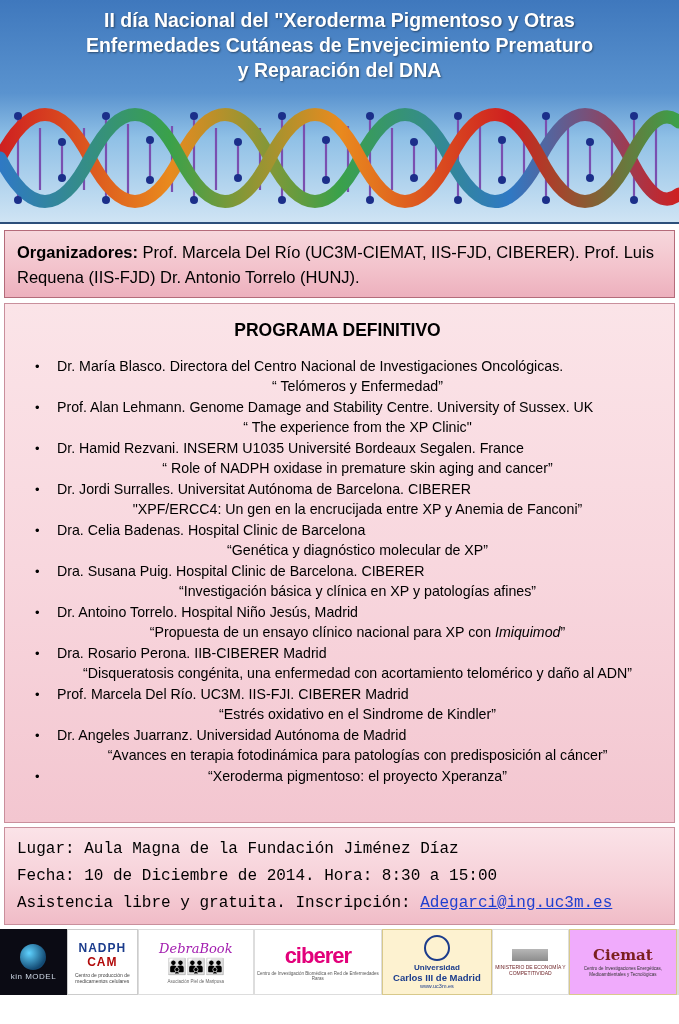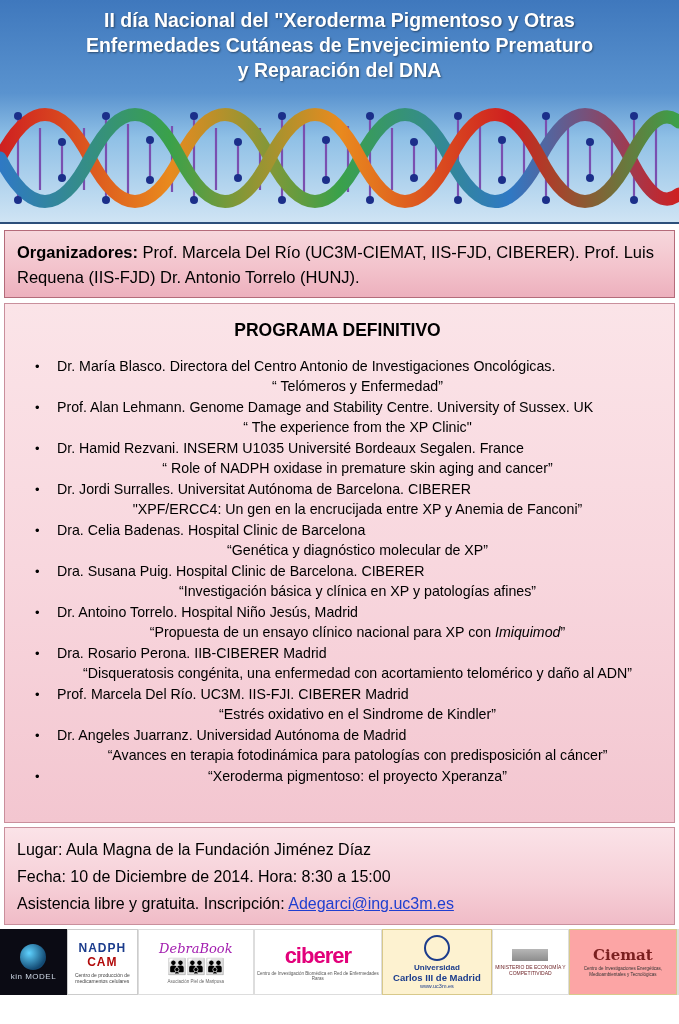--- a/index.html
+++ b/index.html
@@ -112,20 +112,21 @@
   .venue {
     margin: 4px 4px 0 4px;
     border: 1px solid #c98f9c;
     background: linear-gradient(to bottom, #fbe3e8 0%, #f6cfd7 60%, #f0bcc7 100%);
     padding: 8px 12px 8px 12px;
     font-size: 16px;
     line-height: 27px;
     color: #000;
     height: 98px;
     box-sizing: border-box;
+    font-family: Liberation Mono, monospace;
   }
   .venue a {
     color: #1f3fd0;
     text-decoration: underline;
   }
 
   
   .logos {
     margin: 4px 0 0 0;
     height: 66px;
@@ -214,21 +215,21 @@
     width: 78px;
     background: #ffffff;
     border: 1px solid #dddddd;
     flex-direction: column;
     color: #6b1f23;
   }
   .logo-ministerio .mn-bar { width: 36px; height: 12px; background: linear-gradient(to bottom,#b7b7b7,#8d8d8d); margin-bottom:3px;}
   .logo-ministerio .mn-t { font-size: 5px; line-height: 6px; }
   .logo-ciemat {
     width: 110px;
-    background: #fca5a5;
+    background: #f0abfc;
     border: 1px solid #d8c98b;
     flex-direction: column;
     color: #7a1f1f;
   }
   .logo-ciemat .cm-t1 { font-size: 15px; font-weight: bold; font-family:"DejaVu Serif",serif;}
   .logo-ciemat .cm-t2 { font-size: 4.5px; color:#333; line-height: 6px; margin-top:2px;}
   .logo-iisfjd {
     flex: 1;
     background: #ffffff;
     border: 1px solid #dddddd;
@@ -339,21 +340,21 @@
   </div>
 
   <div class="organizers">
     <b>Organizadores:</b><span> Prof. Marcela Del Río (UC3M-CIEMAT, IIS-FJD, CIBERER). Prof. Luis Requena (IIS-FJD) Dr. Antonio Torrelo (HUNJ).</span>
   </div>
 
   <div class="program">
     <div class="program-title">PROGRAMA DEFINITIVO</div>
     <ul class="talks">
       <li>
-        <span class="talk-speaker">Dr. María Blasco.  Directora del Centro Antonio de Investigaciones Oncológicas.</span>
+        <span class="talk-speaker">Dr. María Blasco.  Directora del Centro Nacional de Investigaciones Oncológicas.</span>
         <span class="talk-title">“ Telómeros  y Enfermedad”</span>
       </li>
       <li>
         <span class="talk-speaker">Prof. Alan Lehmann. Genome Damage and Stability Centre. University of Sussex. UK</span>
         <span class="talk-title">“ The experience from the XP Clinic"</span>
       </li>
       <li>
         <span class="talk-speaker">Dr. Hamid Rezvani. INSERM U1035 Université Bordeaux Segalen. France</span>
         <span class="talk-title">“ Role of NADPH oxidase in premature skin aging and cancer”</span>
       </li>

